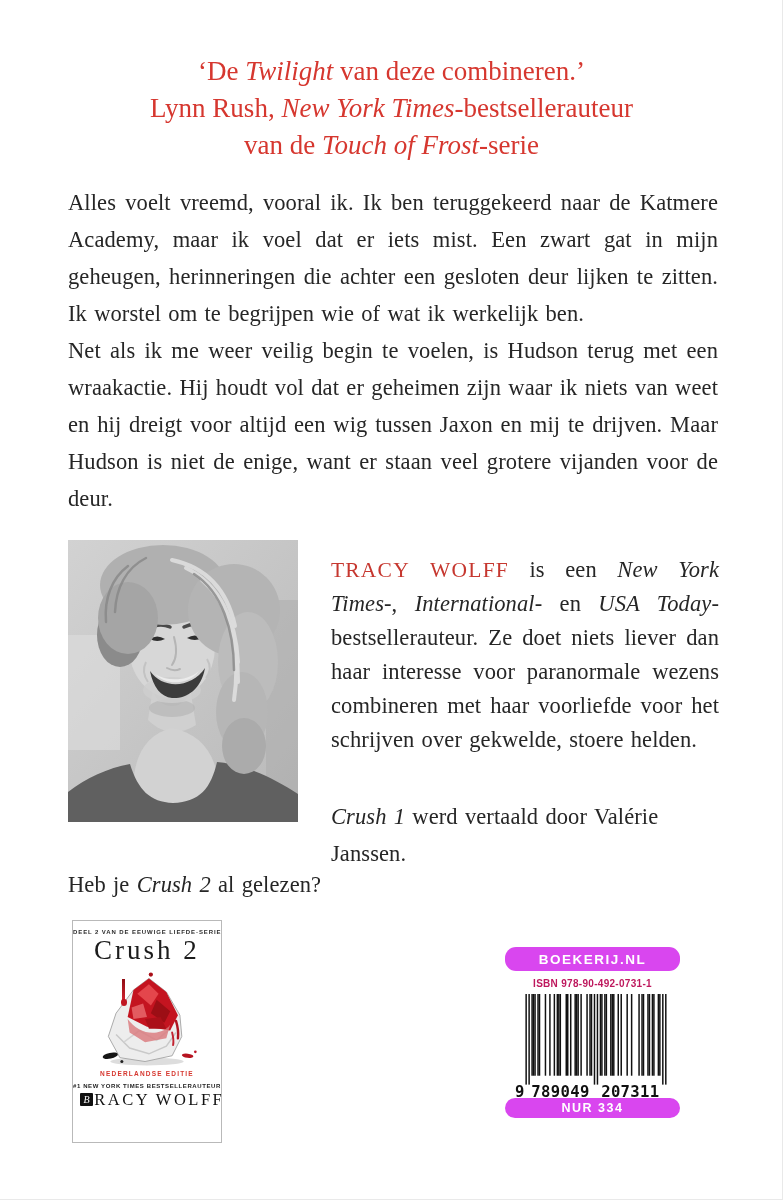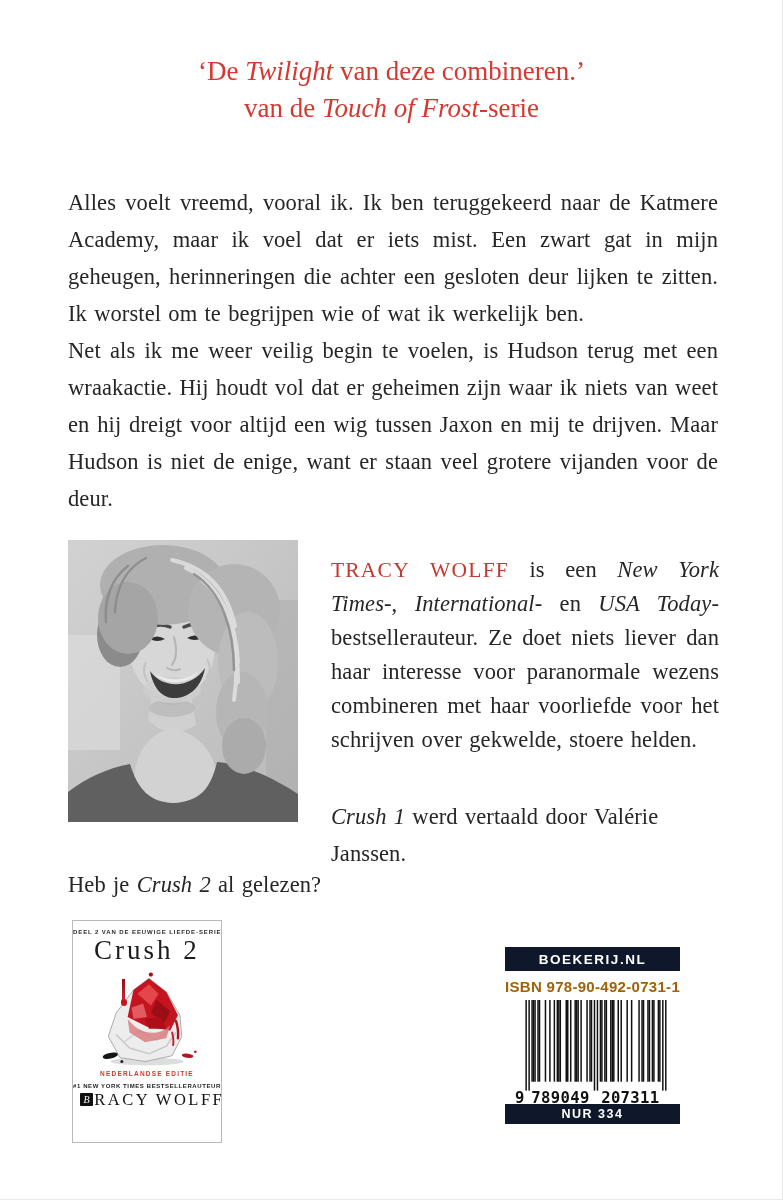--- a/index.html
+++ b/index.html
@@ -39,37 +39,38 @@
     letter-spacing:1.2px;color:#d6372f;margin-top:2px;white-space:nowrap;}
   .cv-tagline{font-family:"Liberation Sans",sans-serif;font-weight:bold;font-size:6px;
     letter-spacing:.6px;color:#222;margin-top:6px;white-space:nowrap;}
   .cv-author-row{position:relative;margin-top:2px;height:18px;
     display:flex;align-items:center;justify-content:center;}
   .cv-logo{position:absolute;left:7px;top:2px;width:13px;height:13px;background:#101010;
     color:#fff;font-size:10px;line-height:13px;border-radius:1px;font-style:italic;}
   .cv-author{font-size:16.5px;letter-spacing:2.5px;color:#111;margin-left:12px;white-space:nowrap;}
   
   .pub{position:absolute;left:505px;top:947px;width:175px;}
-  .pub-bar{height:24px;background:#0f172a;color:#fff;font-family:"Liberation Sans",sans-serif;
+  .pub-bar{height:24px;background:#d946ef;color:#fff;font-family:"Liberation Sans",sans-serif;
     font-weight:bold;font-size:13.5px;letter-spacing:1.5px;
-    display:flex;align-items:center;justify-content:center;}
+    display:flex;align-items:center;justify-content:center;border-radius:11px;}
   .pub-isbn{margin-top:7px;text-align:center;font-family:"Liberation Sans",sans-serif;
-    font-weight:bold;font-size:15px;letter-spacing:.3px;color:#a16207;white-space:nowrap;}
+    font-weight:bold;font-size:10px;letter-spacing:.3px;color:#be185d;white-space:nowrap;}
   .pub-barcode{display:block;margin:5px auto 0;width:156px;height:104px;}
   .pub-barcode rect{fill:#111;}
   .bc-digit{font-family:"DejaVu Sans Mono",monospace;font-weight:bold;font-size:10.5px;fill:#111;}
   .pub-nur{height:20px;font-size:12.5px;}
 </style>
 </head>
 <body>
 
 <div class="page">
 
   <div class="quote">
     <div><span>‘De </span><span class="it">Twilight</span><span> van deze combineren.’</span></div>
+    <div><span>Lynn Rush, </span><span class="it">New York Times</span><span>-bestsellerauteur</span></div>
     <div><span>van de </span><span class="it">Touch of Frost</span><span>-serie</span></div>
   </div>
 
   <p class="body para1">Alles voelt vreemd, vooral ik. Ik ben teruggekeerd naar de Katmere Academy, maar ik voel dat er iets mist. Een zwart gat in mijn geheugen, herinneringen die achter een gesloten deur lijken te zitten. Ik worstel om te begrijpen wie of wat ik werkelijk ben.</p>
   <p class="body para2">Net als ik me weer veilig begin te voelen, is Hudson terug met een wraakactie. Hij houdt vol dat er geheimen zijn waar ik niets van weet en hij dreigt voor altijd een wig tussen Jaxon en mij te drijven. Maar Hudson is niet de enige, want er staan veel grotere vijanden voor de deur.</p>
 
   <div class="photo">
     <svg viewBox="0 0 230 282" xmlns="http://www.w3.org/2000/svg">
       <defs>
         <linearGradient id="bgg" x1="0" y1="0" x2="1" y2="1">

